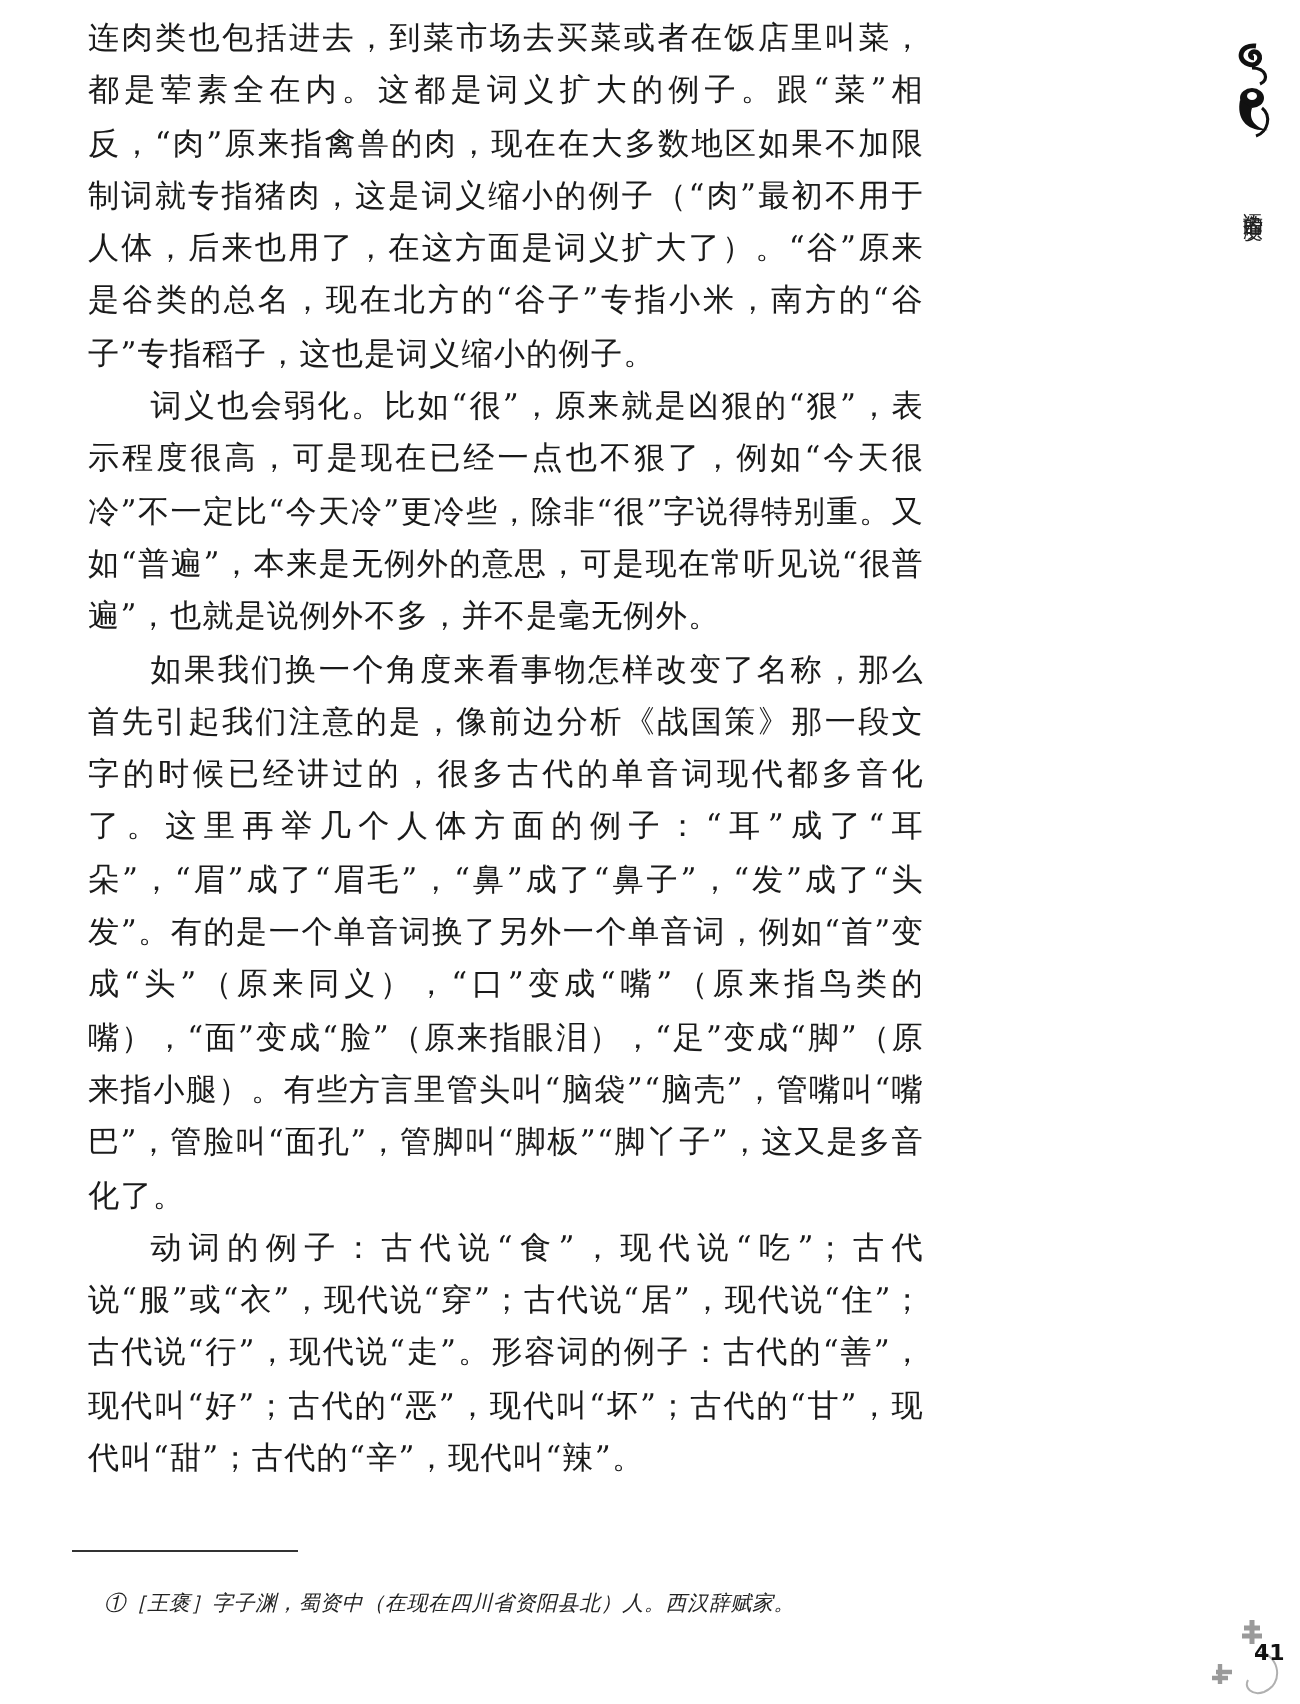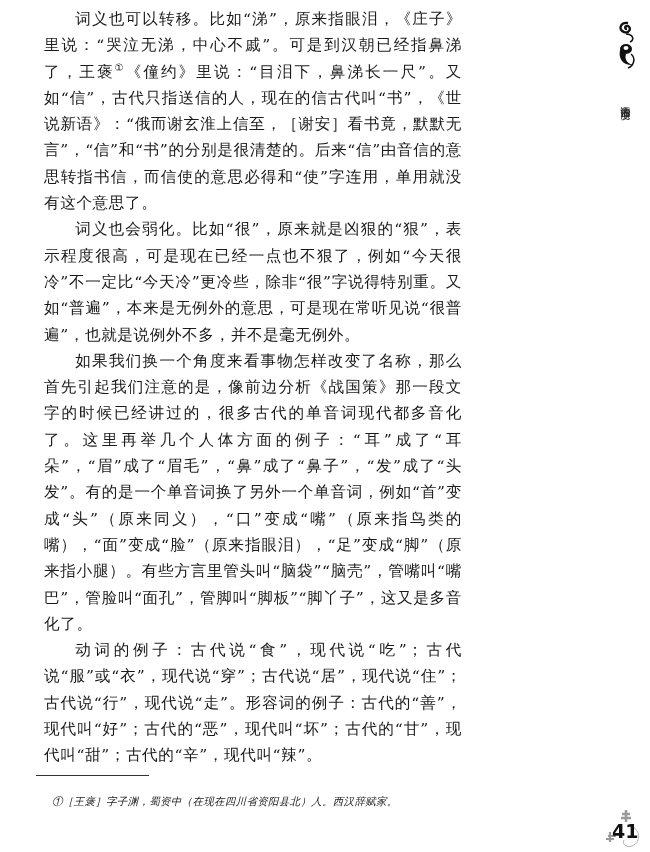--- a/index.html
+++ b/index.html
@@ -14,31 +14,31 @@
   .sup { font-size: 10px; vertical-align: super; line-height: 0; }
   .side { position: absolute; left: 616px; top: 20px; width: 26px; }
   .ornament { width: 22px; height: 52px; display: block; }
   .side-label { position: absolute; left: 618px; top: 98px; writing-mode: vertical-rl;
                 font-family: "DejaVu Sans", "Liberation Sans", sans-serif;
                 font-size: 10px; letter-spacing: 1px; color: #222; }
   .fn-rule { position: absolute; left: 36px; top: 775px; width: 113px; height: 1px; background: #333; }
   .footnote { position: absolute; left: 52px; top: 795px; font-size: 10.5px;
               letter-spacing: 0.3px; color: #222; font-style: italic; }
   .page-num-wrap { position: absolute; left: 600px; top: 808px; width: 44px; height: 40px; }
-  .page-num { position: absolute; left: 12px; top: 12px; font-family: "DejaVu Sans", "Liberation Sans", sans-serif;
-              font-weight: bold; font-size: 19px; color: #111; }
+  .page-num { position: absolute; left: 27px; top: 12px; font-family: "DejaVu Sans", "Liberation Sans", sans-serif;
+              font-weight: bold; font-size: 11px; color: #111; }
   .pn-deco { position: absolute; left: 0; top: 0; width: 44px; height: 40px; }
 </style>
 </head>
 <body>
 
 <div class="page">
 
   <div class="body-text">
-    <p class="para"><span>词义也可以转移。比如“涕”，原来指眼泪，《庄子》里说：“哭泣无涕，中心不戚”。可是到汉朝已经指鼻涕了，王褒</span><span class="sup">①</span><span>《僮约》里说：“目泪下，鼻涕长一尺”。又如“信”，古代只指送信的人，现在的信古代叫“书”，《世说新语》：“俄而谢玄淮上信至，［谢安］看书竟，默默无言”，“信”和“书”的分别是很清楚的。后来“信”由音信的意思转指书信，而信使的意思必得和“使”字连用，单用就没有这个意思了。</span></p>
+    <p class="para no-indent">连肉类也包括进去，到菜市场去买菜或者在饭店里叫菜，都是荤素全在内。这都是词义扩大的例子。跟“菜”相反，“肉”原来指禽兽的肉，现在在大多数地区如果不加限制词就专指猪肉，这是词义缩小的例子（“肉”最初不用于人体，后来也用了，在这方面是词义扩大了）。“谷”原来是谷类的总名，现在北方的“谷子”专指小米，南方的“谷子”专指稻子，这也是词义缩小的例子。</p>
     <p class="para">词义也会弱化。比如“很”，原来就是凶狠的“狠”，表示程度很高，可是现在已经一点也不狠了，例如“今天很冷”不一定比“今天冷”更冷些，除非“很”字说得特别重。又如“普遍”，本来是无例外的意思，可是现在常听见说“很普遍”，也就是说例外不多，并不是毫无例外。</p>
     <p class="para">如果我们换一个角度来看事物怎样改变了名称，那么首先引起我们注意的是，像前边分析《战国策》那一段文字的时候已经讲过的，很多古代的单音词现代都多音化了。这里再举几个人体方面的例子：“耳”成了“耳朵”，“眉”成了“眉毛”，“鼻”成了“鼻子”，“发”成了“头发”。有的是一个单音词换了另外一个单音词，例如“首”变成“头”（原来同义），“口”变成“嘴”（原来指鸟类的嘴），“面”变成“脸”（原来指眼泪），“足”变成“脚”（原来指小腿）。有些方言里管头叫“脑袋”“脑壳”，管嘴叫“嘴巴”，管脸叫“面孔”，管脚叫“脚板”“脚丫子”，这又是多音化了。</p>
     <p class="para">动词的例子：古代说“食”，现代说“吃”；古代说“服”或“衣”，现代说“穿”；古代说“居”，现代说“住”；古代说“行”，现代说“走”。形容词的例子：古代的“善”，现代叫“好”；古代的“恶”，现代叫“坏”；古代的“甘”，现代叫“甜”；古代的“辛”，现代叫“辣”。</p>
 
   </div>
 
   <div class="side">
     <svg class="ornament" viewBox="0 0 22 52">
       <path d="M12 3 C4 2 2 10 8 12 C13 14 16 8 12 6 C9 5 8 9 11 9" fill="none" stroke="#111" stroke-width="2.4"></path>
       <path d="M10 14 C17 14 19 20 14 22" fill="none" stroke="#111" stroke-width="1.6"></path>

